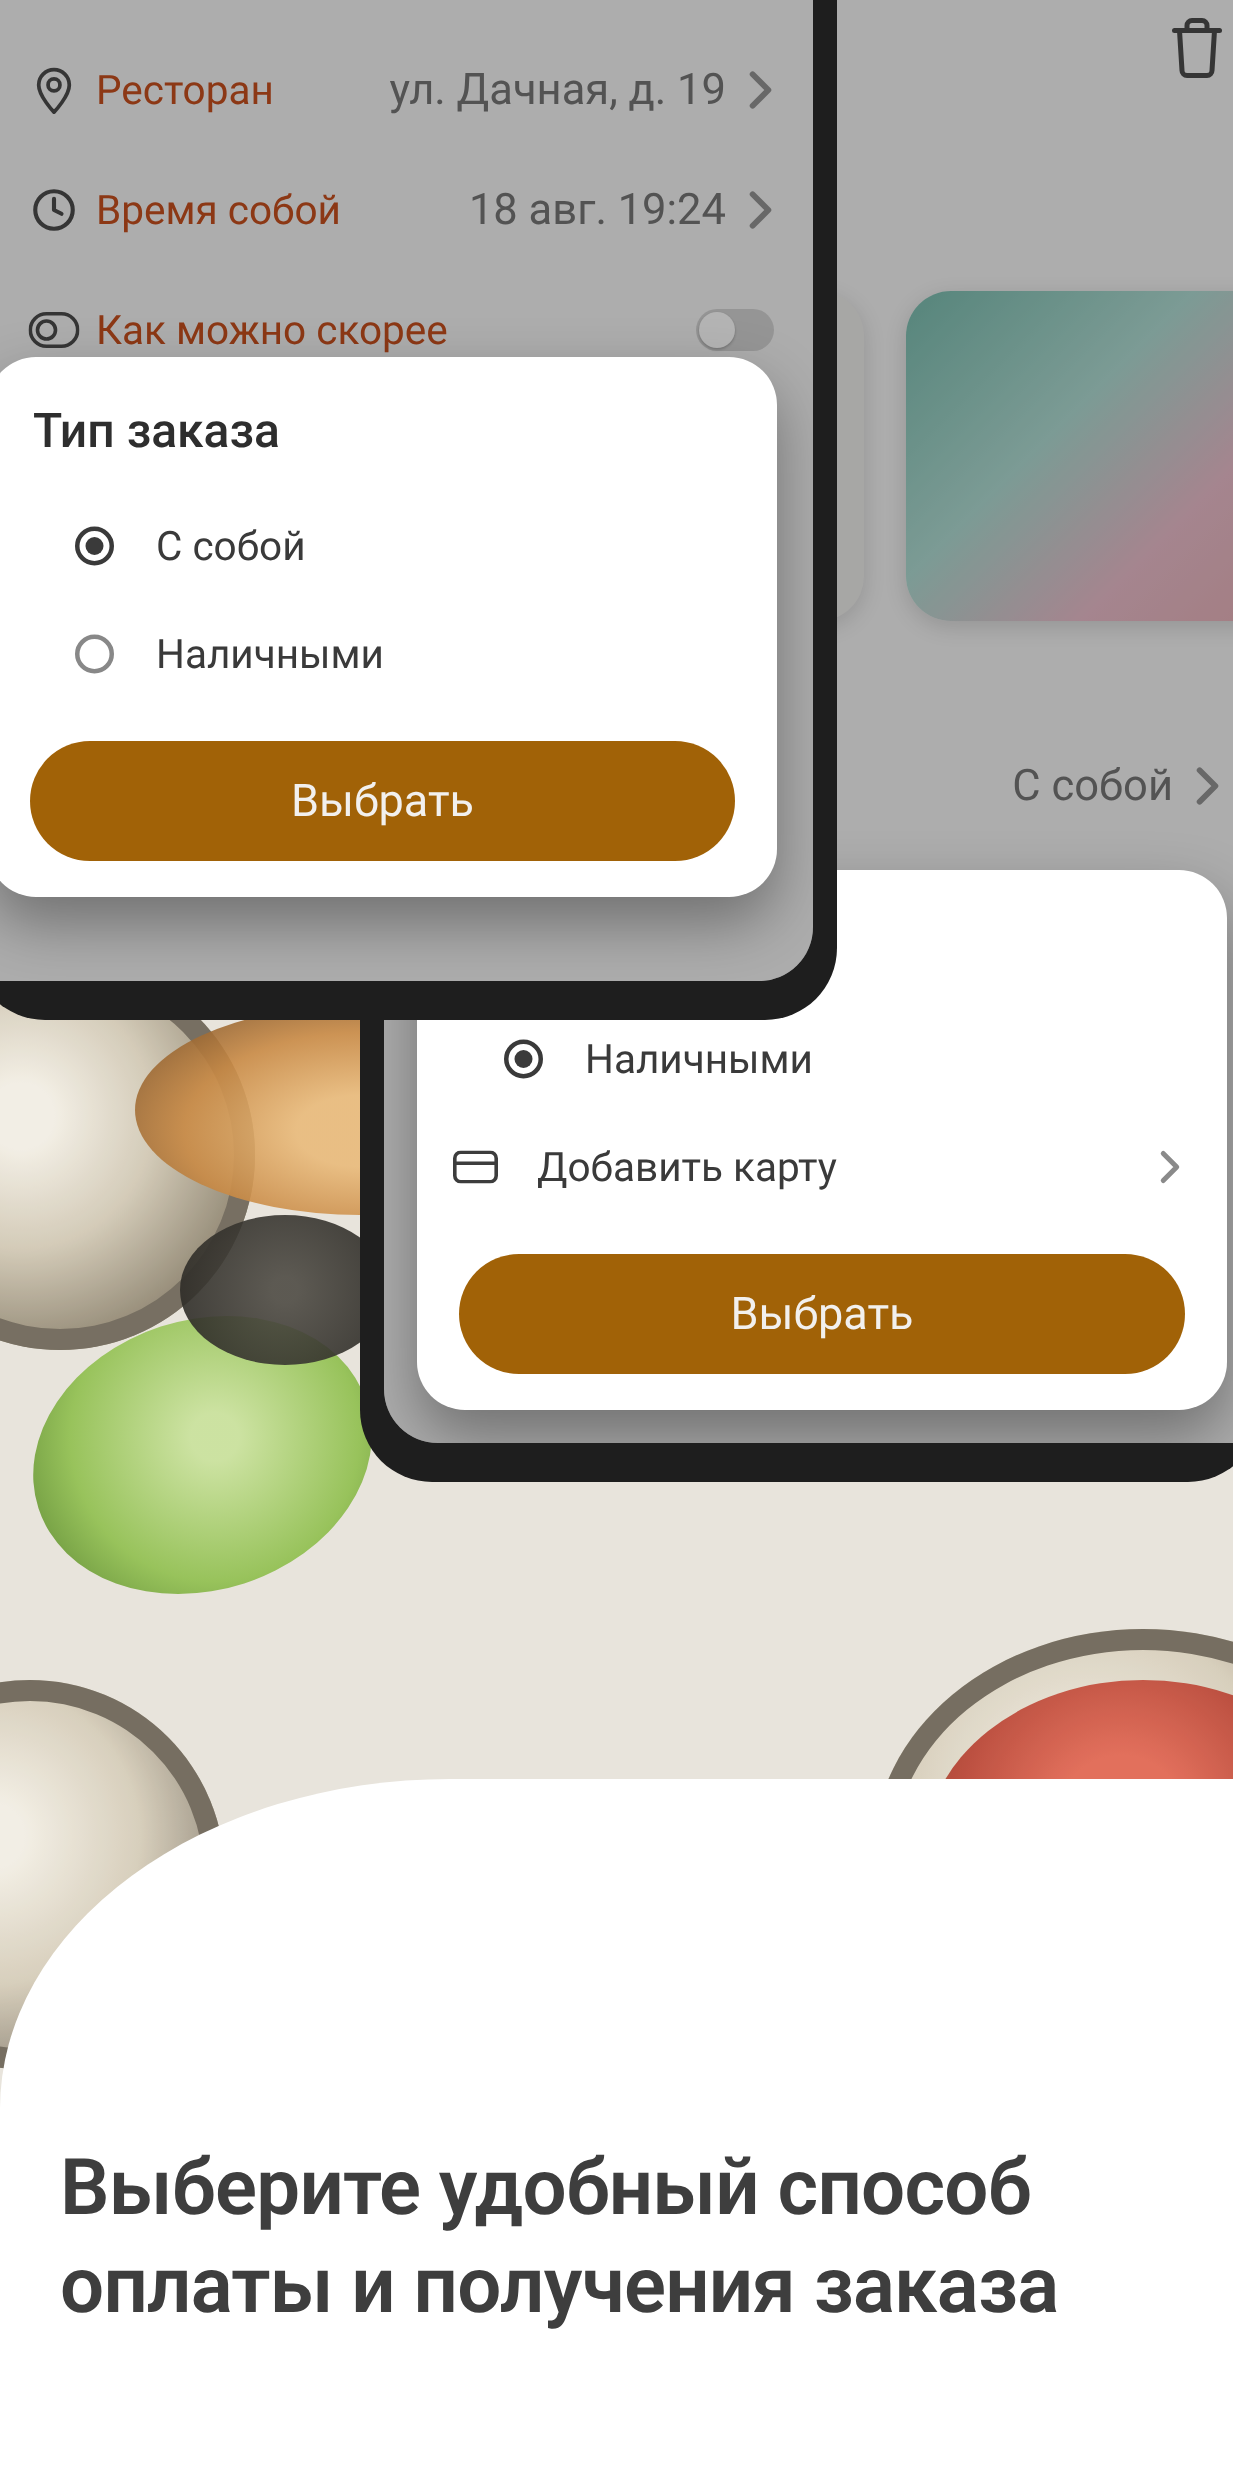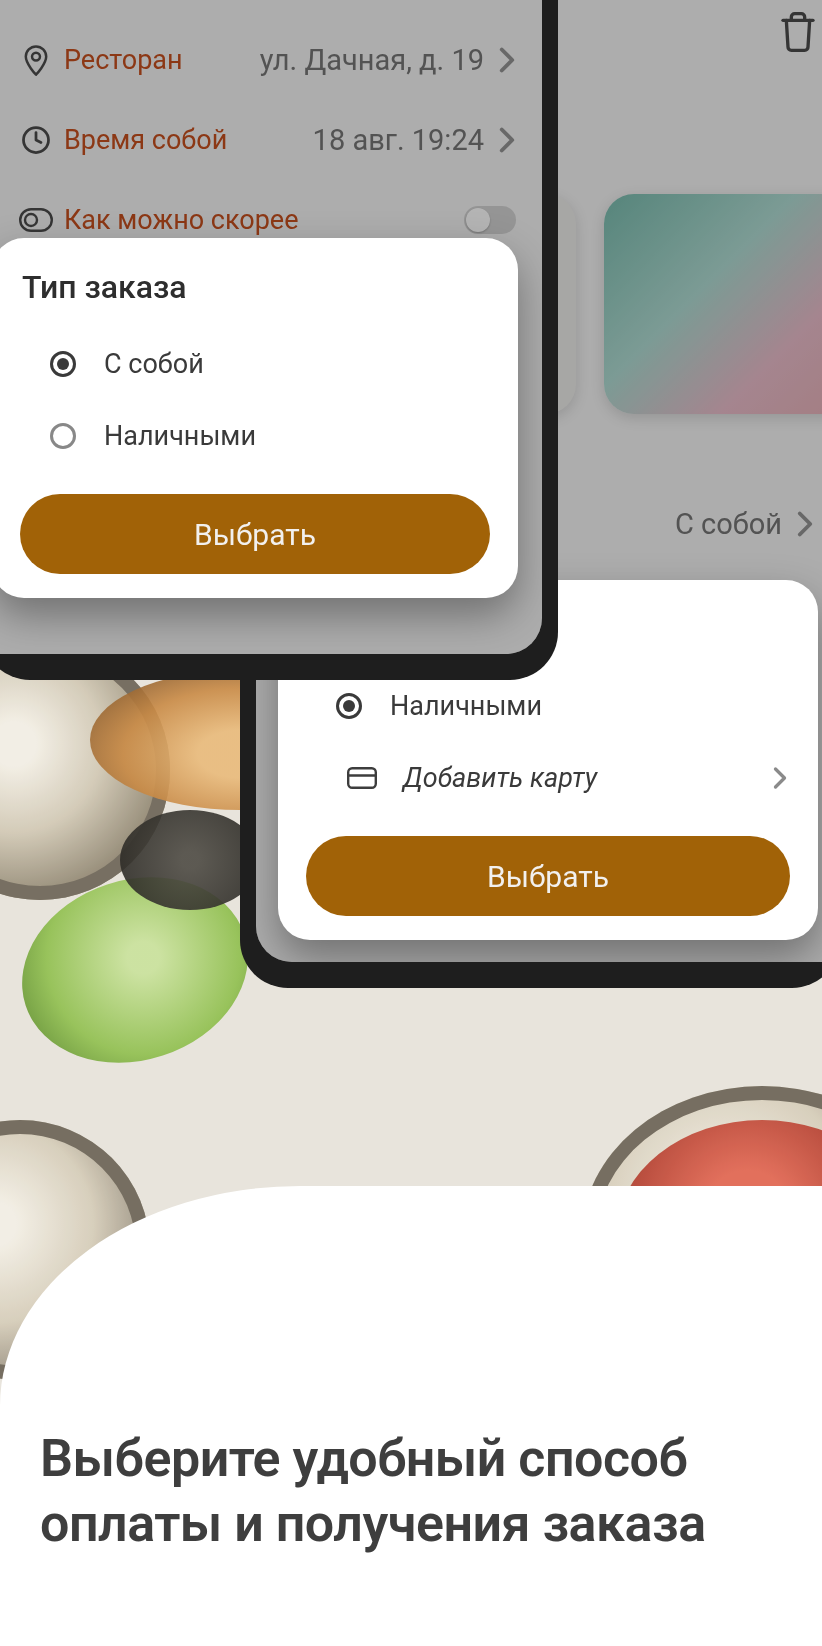--- a/index.html
+++ b/index.html
@@ -159,21 +159,21 @@
     </div>
 
     <div class="dim"></div>
 
     <div class="modal" style="left:22px; right:22px; bottom:22px;">
       <h2>Способ оплаты</h2>
       <div class="opt">
         <span class="radio sel"></span>
         <span class="txt">Наличными</span>
       </div>
-      <div class="opt" style="padding-left:69px;font-style:italic;">
+      <div class="opt" style="padding-left:24px;">
         <span class="card-ic">
           <svg width="30" height="22" viewBox="0 0 30 22" fill="none" stroke="#3d3d3d" stroke-width="2.4" stroke-linejoin="round">
             <rect x="1.2" y="1.2" width="27.6" height="19.6" rx="4"></rect>
               <line x1="1.2" y1="8.5" x2="28.8" y2="8.5"></line>
           </svg>
         </span>
         <span class="txt">Добавить карту</span>
         <span class="trail-chev">
           <svg width="16" height="24" viewBox="0 0 10 16" fill="none" stroke="#8a8a8a" stroke-width="2.2" stroke-linecap="round" stroke-linejoin="round">
               <path d="M2 2l6 6-6 6"></path>

